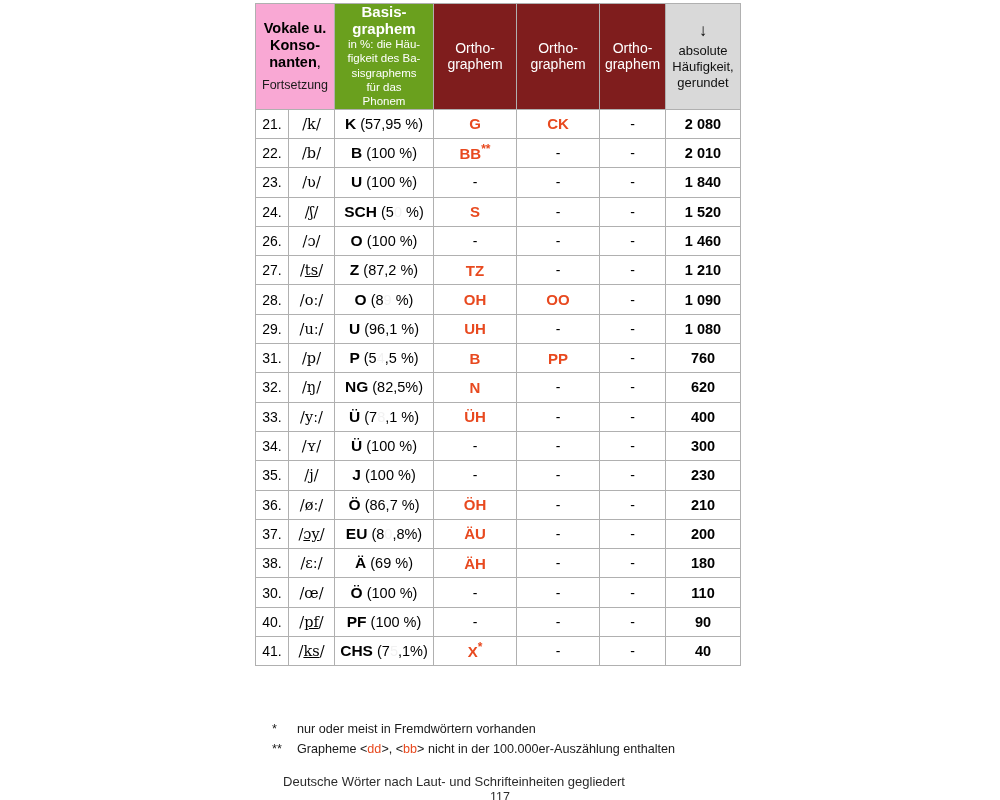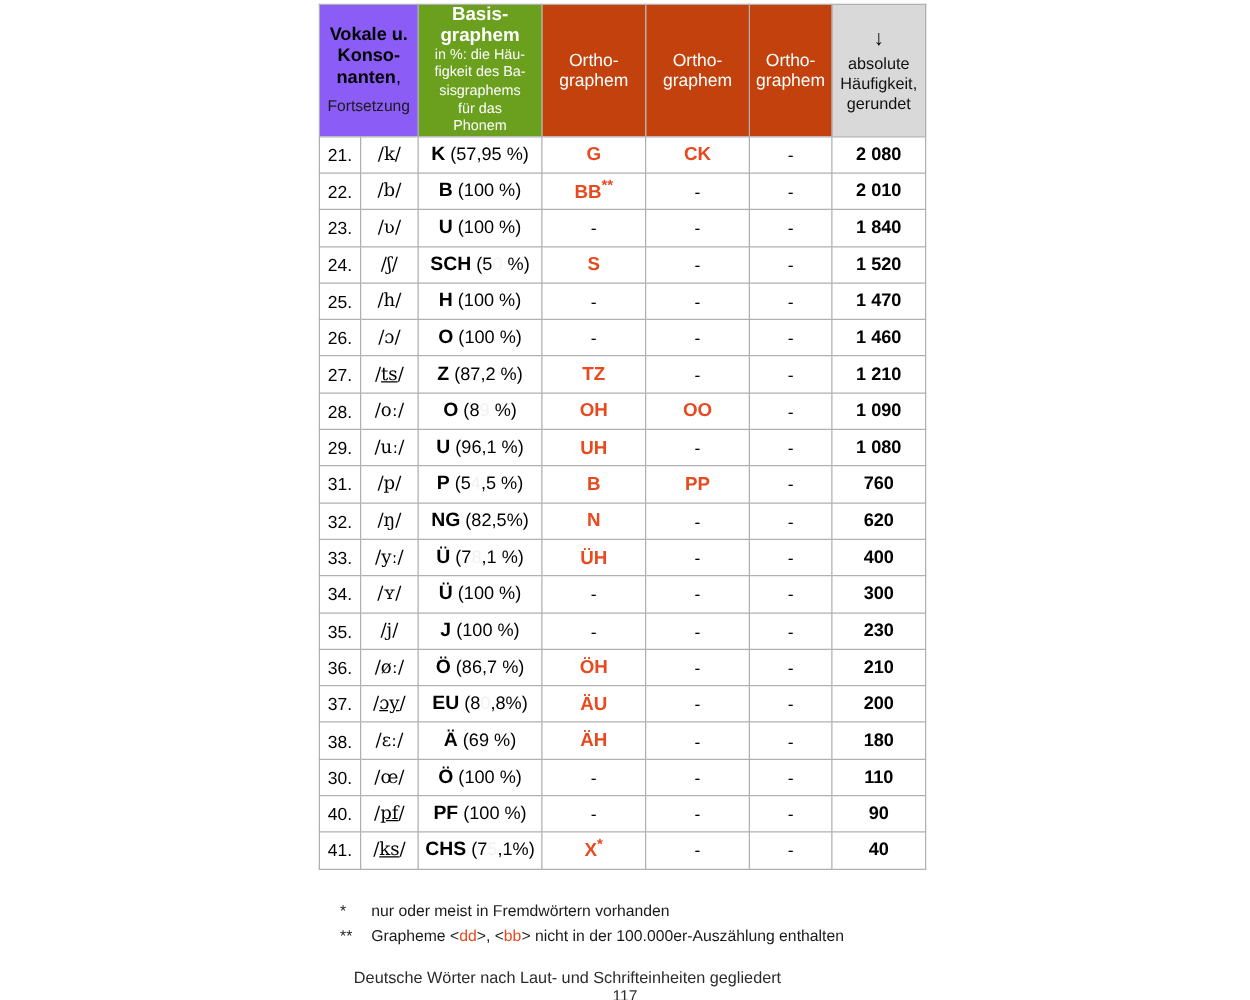--- a/index.html
+++ b/index.html
@@ -45,21 +45,21 @@
 
   
   thead th {
     height: 99px;
     border: 1px solid #8c8c8c;
     text-align: center;
     line-height: 1.16;
     padding: 3px 2px;
   }
   th.h-vk {
-    background: #8b5cf6;
+    background: #f9a8d4;
     color: #000;
     font-size: 14.5px;
     font-weight: bold;
     vertical-align: top;
     padding-top: 13px;
   }
   th.h-vk .sub {
     font-weight: normal;
     font-size: 12.5px;
     color: #1a1a1a;
@@ -81,21 +81,21 @@
     line-height: 1.1;
   }
   th.h-base .small {
     font-size: 11.5px;
     font-weight: normal;
     display: block;
     line-height: 1.16;
     margin-top: 1px;
   }
   th.h-ortho {
-    background: #c2410c;
+    background: #7f1d1d;
     color: #ffffff;
     font-size: 14px;
     font-weight: normal;
     line-height: 1.18;
     margin-top: 48px;
   }
   th.h-freq {
     background: #d9d9d9;
     color: #111;
     font-size: 13px;
@@ -283,29 +283,20 @@
           <tr>
             <td class="num">24.</td>
             <td class="ipa">/ʃ/</td>
             <td class="base"><span class="g">SCH</span> <span class="pct">(5<span class="ghost">0</span> %)</span></td>
             <td class="ortho">S</td>
             <td class="ortho dash">-</td>
             <td class="ortho dash">-</td>
             <td class="freq">1 520</td>
           </tr>
           <tr>
-            <td class="num">25.</td>
-            <td class="ipa">/h/</td>
-            <td class="base"><span class="g">H</span> <span class="pct">(100 %)</span></td>
-            <td class="ortho dash">-</td>
-            <td class="ortho dash">-</td>
-            <td class="ortho dash">-</td>
-            <td class="freq">1 470</td>
-          </tr>
-          <tr>
             <td class="num">26.</td>
             <td class="ipa">/ɔ/</td>
             <td class="base"><span class="g">O</span> <span class="pct">(100 %)</span></td>
             <td class="ortho dash">-</td>
             <td class="ortho dash">-</td>
             <td class="ortho dash">-</td>
             <td class="freq">1 460</td>
           </tr>
           <tr>
             <td class="num">27.</td>

